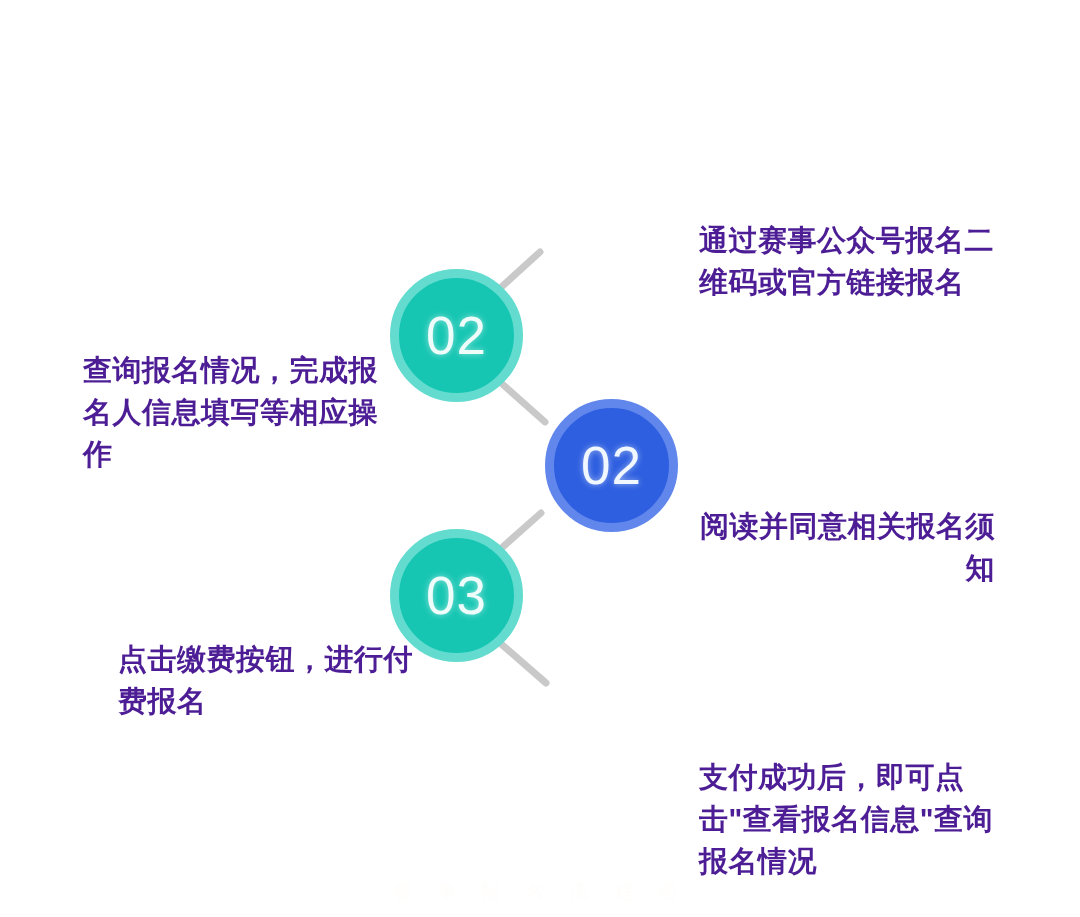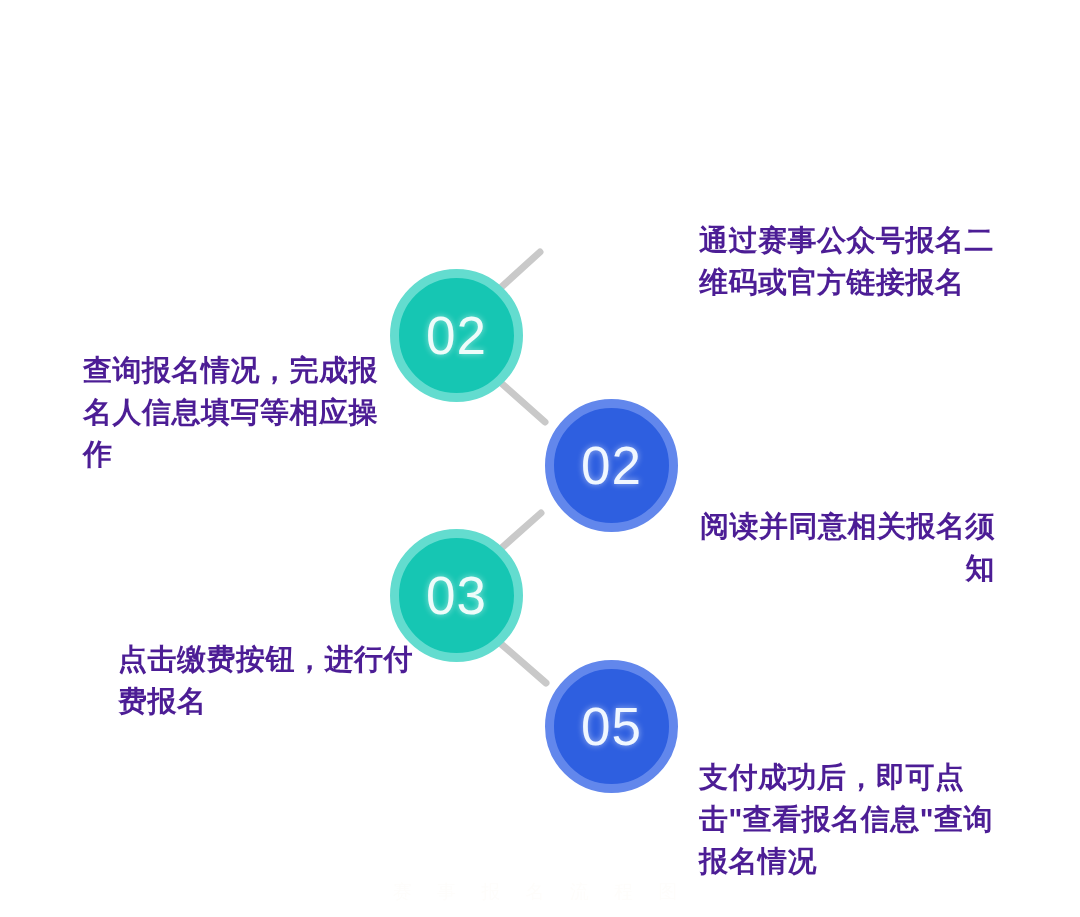--- a/index.html
+++ b/index.html
@@ -141,22 +141,19 @@
     <p class="desc-para">阅读并同意相关报名须知</p>
   </div>
 
   <div id="node-04" class="node node-teal">
     <span class="node-num">03</span>
   </div>
   <div id="desc-04" class="desc desc-left">
     <p class="desc-para">点击缴费按钮，进行付费报名</p>
   </div>
 
-  <div id="node-05" class="node node-blue">
-    <span class="node-num">05</span>
-  </div>
   <div id="desc-05" class="desc desc-right">
     <p class="desc-para">支付成功后，即可点击"查看报名信息"查询报名情况</p>
   </div>
 
   <div class="watermark">赛 事 报 名 流 程 图</div>
 
 </div>
 
 </body></html>

